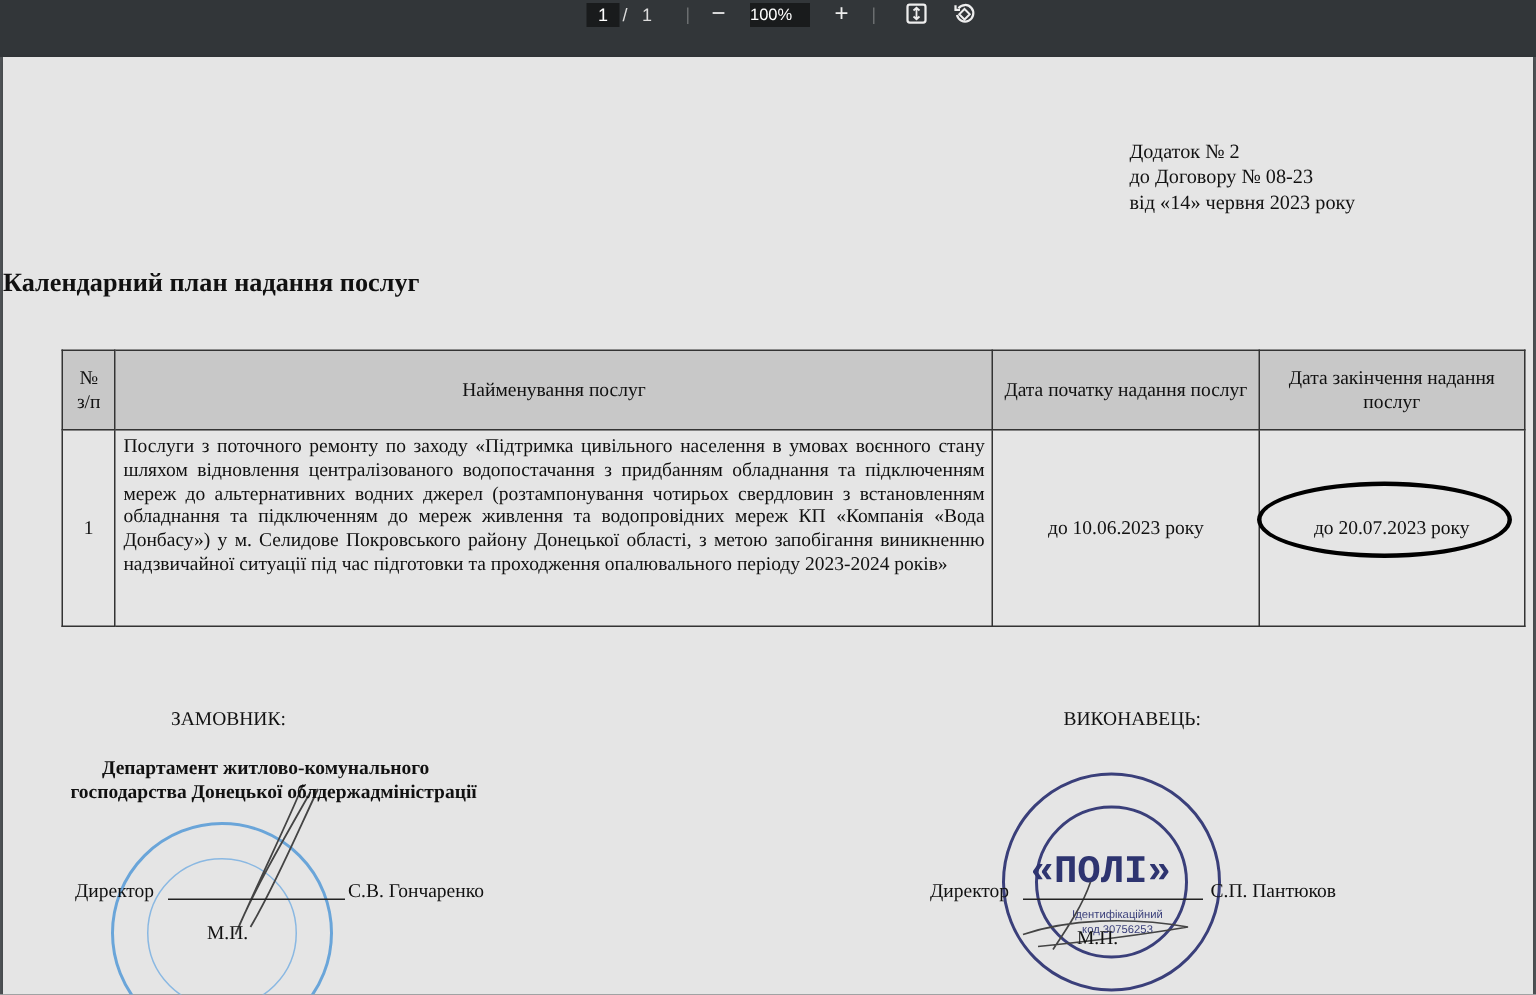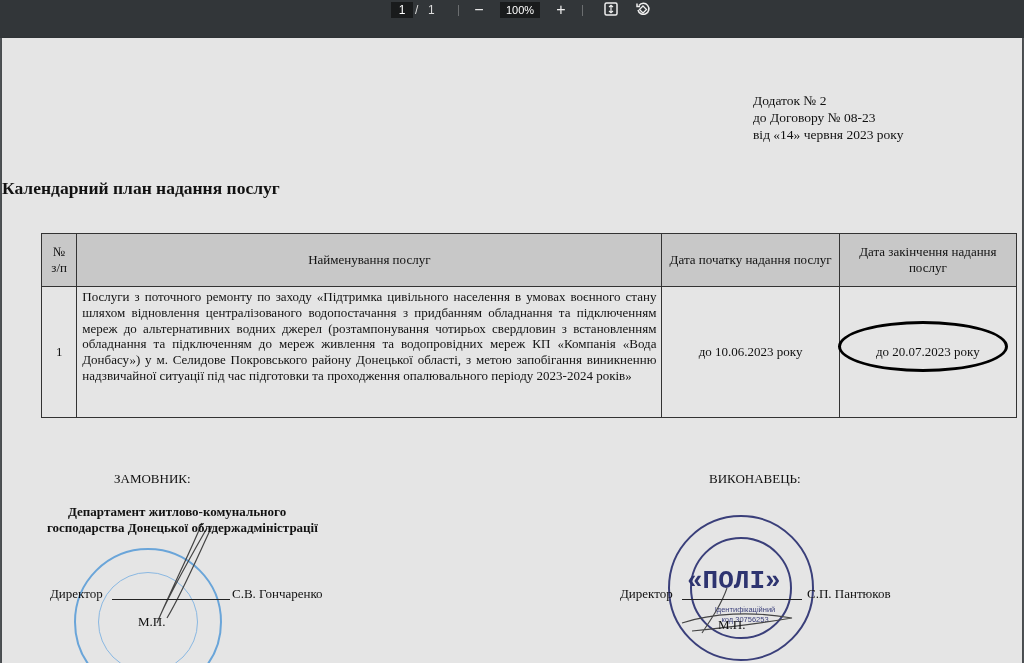--- a/index.html
+++ b/index.html
@@ -3,21 +3,21 @@
 <meta charset="utf-8">
 <style>
   html, body { margin:0; padding:0; }
   body { width:1024px; height:663px; overflow:hidden; background:#525659; position:relative; font-family:"Liberation Serif", serif; }
   .toolbar { position:absolute; left:0; top:0; width:1024px; height:38px; background:#323639; color:#f1f1f1; font-family:"Liberation Sans", sans-serif; font-size:12px; }
   .tb-page { position:absolute; left:391px; top:2px; width:22px; height:16px; background:#191b1c; color:#fff; text-align:center; line-height:16px; }
   .tb-sep-slash { position:absolute; left:415px; top:2px; line-height:16px; color:#ddd; }
   .tb-total { position:absolute; left:428px; top:2px; line-height:16px; color:#ddd; }
   .tb-div { position:absolute; top:5px; width:1px; height:11px; background:#6b6e70; }
   .tb-btn { position:absolute; top:0; height:20px; line-height:20px; color:#eee; font-size:16px; cursor:pointer; text-align:center; width:18px; }
-  .tb-zoom { position:absolute; left:500px; top:2px; width:40px; height:16px; background:#191b1c; color:#fff; text-align:center; line-height:16px; font-size:11px; }
+  .tb-zoom { position:absolute; left:500px; top:2px; width:40px; height:16px; background:#191b1c; color:#fff; text-align:left; line-height:16px; font-size:11px; }
   .page { position:absolute; left:2px; top:38px; width:1020px; height:625px; background:#e5e5e5; box-shadow: 0 1px 3px rgba(0,0,0,0.3); }
   .annex { position:absolute; left:751px; top:54px; font-size:13.5px; line-height:17px; color:#111; }
   .title { position:absolute; left:0; width:1020px; top:140px; font-weight:bold; font-size:17.5px; color:#111; }
   table.plan { position:absolute; left:39px; top:195px; width:976px; border-collapse:collapse; font-size:13px; color:#111; }
   table.plan td, table.plan th { border:1.5px solid #333; padding:2px 5px; font-weight:normal; vertical-align:middle; }
   table.plan th { background:#c8c8c8; text-align:center; height:48px; line-height:16px; }
   table.plan td.num { text-align:center; width:24px; }
   table.plan td.desc { text-align:justify; line-height:15.8px; width:570px; height:126px; vertical-align:top; padding-top:2px; }
   table.plan td.date { text-align:center; width:165px; }
   .ellipse { position:absolute; left:836px; top:283px; width:170px; height:51px; border:3px solid #000; border-radius:50%; box-sizing:border-box; }

